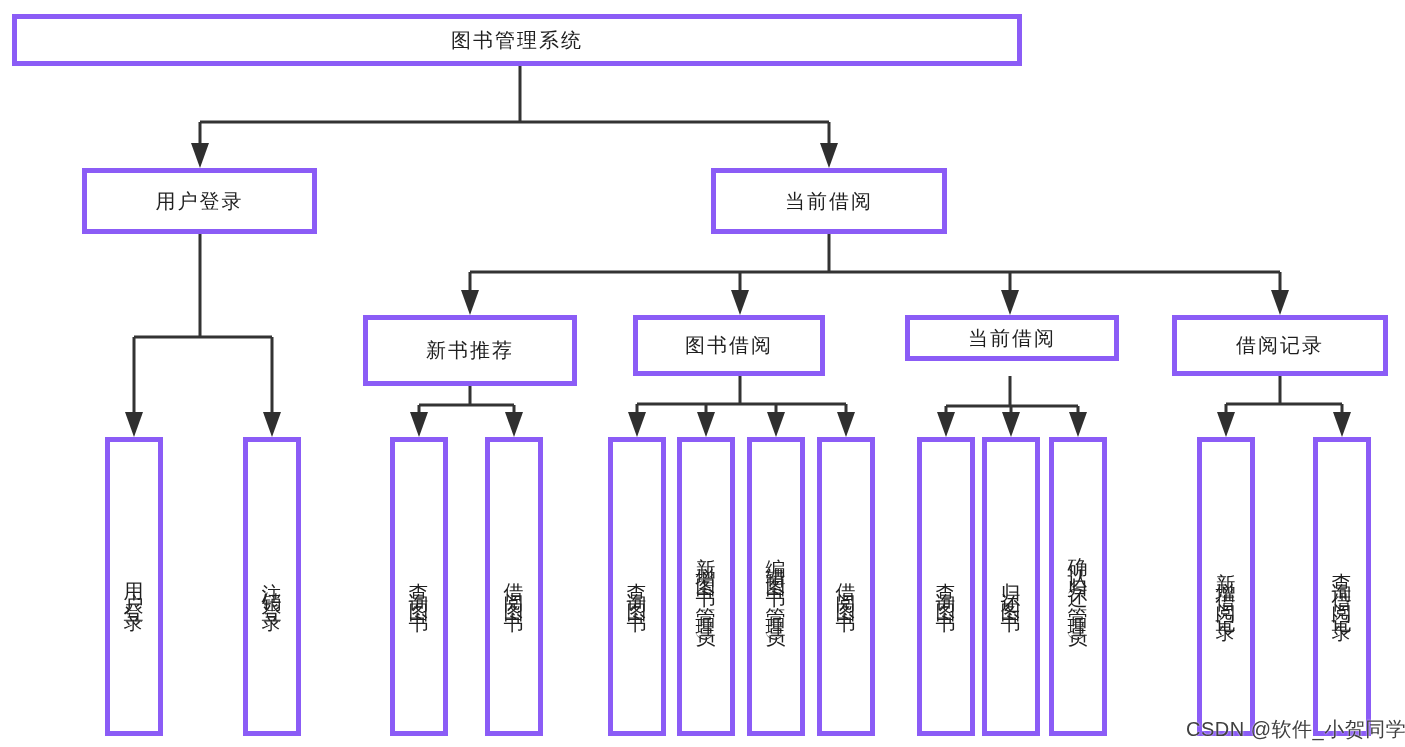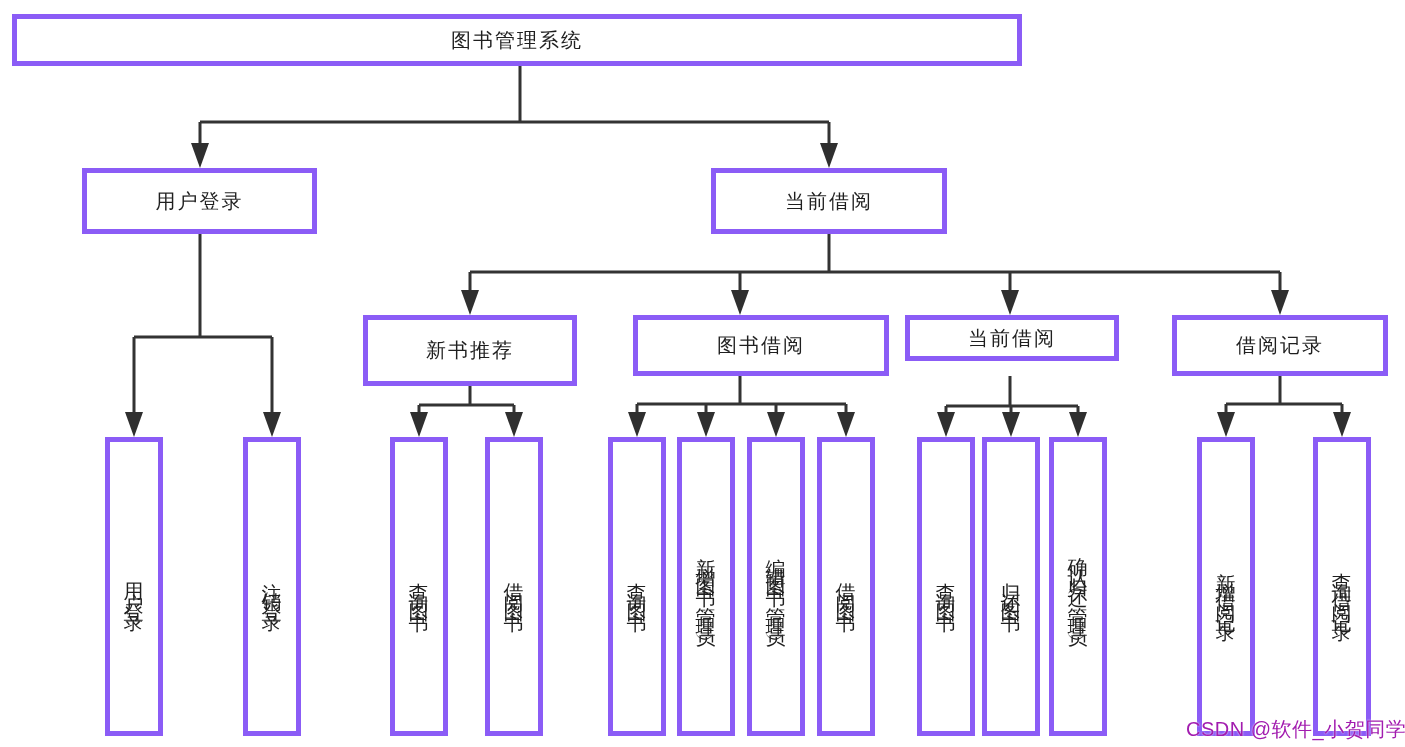--- a/index.html
+++ b/index.html
@@ -53,21 +53,21 @@
     writing-mode: vertical-rl;
     text-orientation: mixed;
     letter-spacing: 10px;
     line-height: 1;
   }
   
   .n-root   { left: 12px;   top: 14px;  width: 1010px; height: 52px; }
   .n-login  { left: 82px;   top: 168px; width: 235px;  height: 66px; }
   .n-mgmt   { left: 711px;  top: 168px; width: 236px;  height: 66px; }
   .n-newrec { left: 363px;  top: 315px; width: 214px;  height: 71px; }
-  .n-borrow { left: 633px;  top: 315px; width: 256px;  height: 61px; }
+  .n-borrow { left: 633px;  top: 315px; width: 192px;  height: 61px; }
   .n-cur    { left: 905px;  top: 315px; width: 214px;  height: 46px; }
   .n-rec    { left: 1172px; top: 315px; width: 216px;  height: 61px; text-align: right; }
   
   .leaf { top: 437px; width: 58px; height: 299px; }
   .L0  { left: 105px; }
   .L1  { left: 243px; }
   .L2  { left: 390px; }
   .L3  { left: 485px; }
   .L4  { left: 608px; }
   .L5  { left: 677px; }
@@ -77,21 +77,21 @@
   .L9  { left: 982px; }
   .L10 { left: 1049px; }
   .L11 { left: 1197px; }
   .L12 { left: 1313px; }
   #watermark {
     position: absolute;
     left: 1186px;
     top: 716px;
     z-index: 2;
     font-size: 20px;
-    color: #a21caf;
+    color: #404040;
     letter-spacing: 0.5px;
     white-space: nowrap;
     text-shadow: 0 0 2px #ffffff;
   }
 </style>
 </head>
 <body>
 
 <div id="canvas">
 

